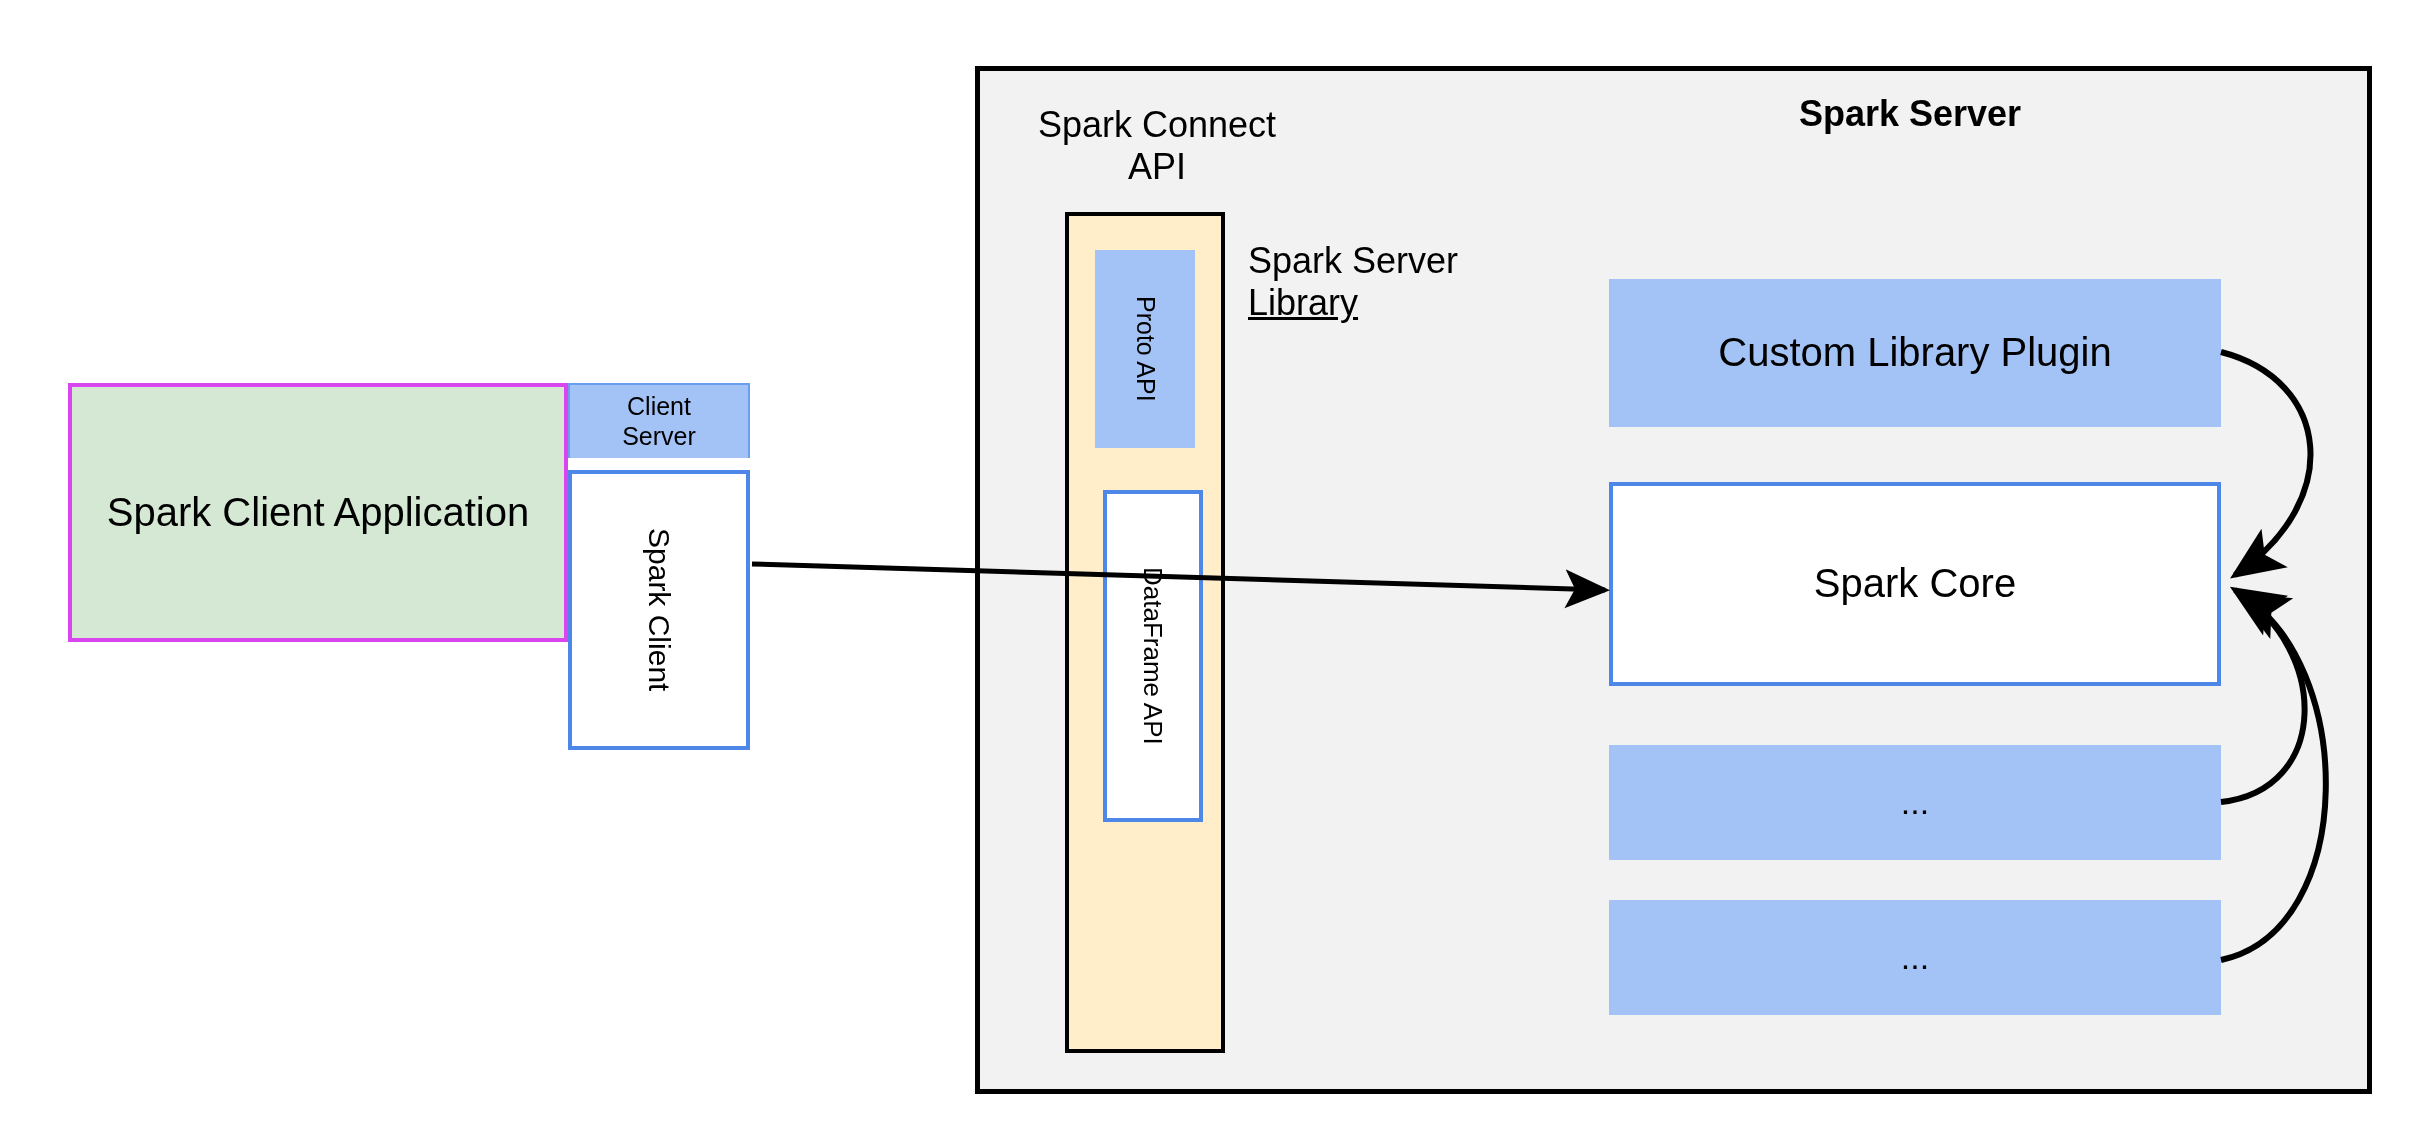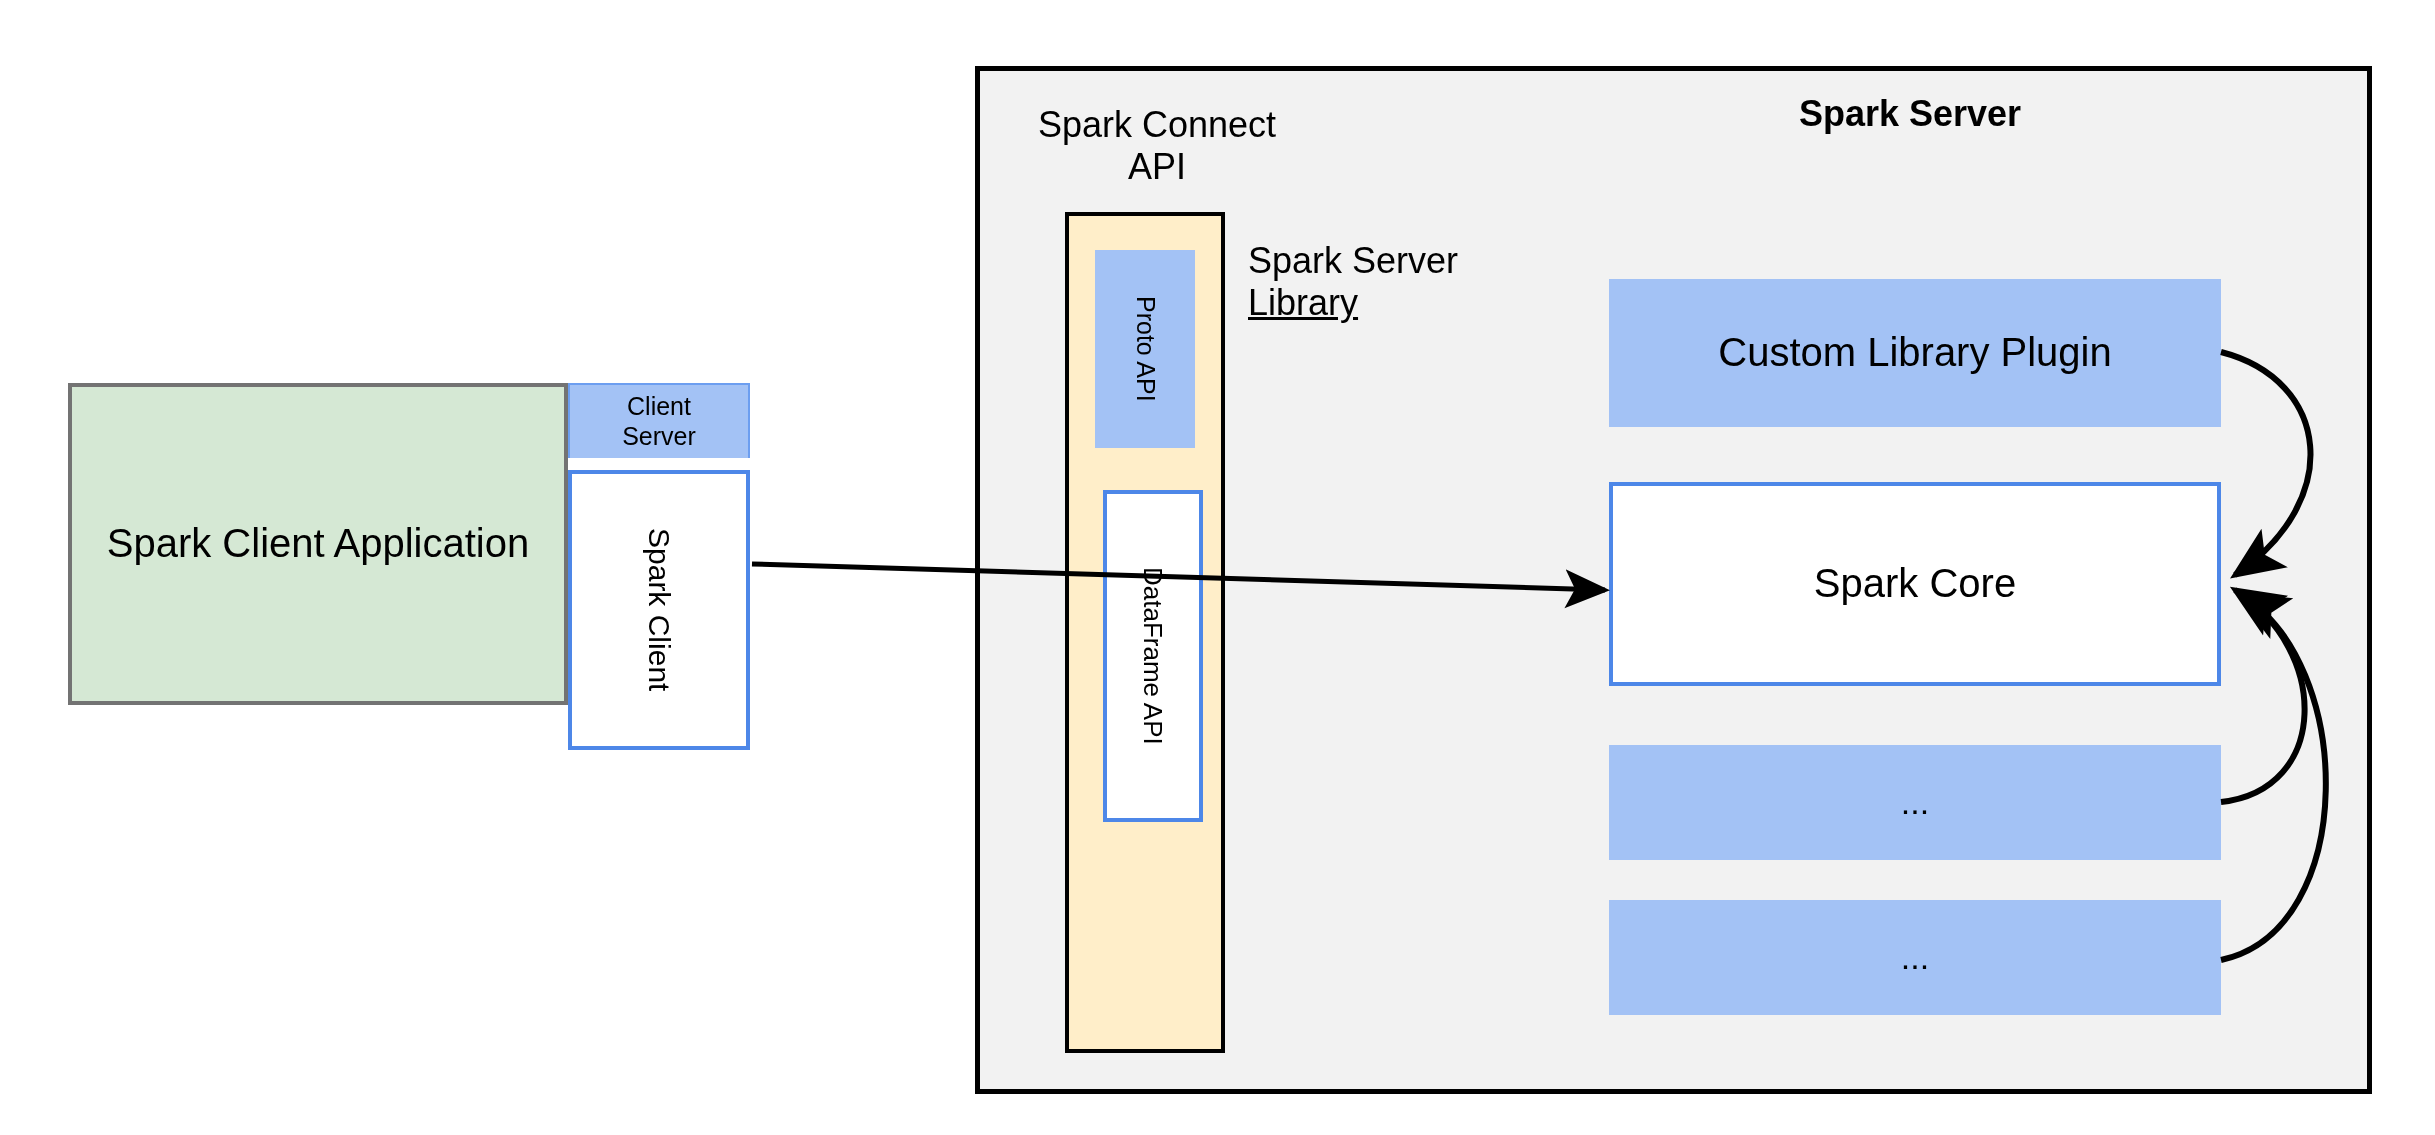--- a/index.html
+++ b/index.html
@@ -22,23 +22,23 @@
     align-items: center;
     justify-content: center;
     text-align: center;
     color: #000000;
     line-height: 1.18;
   }
 
   
   #client-app {
     left: 68px;  top: 383px;
-    width: 500px; height: 322px;
+    width: 500px; height: 259px;
     background: #d5e8d4;
-    border: 4px solid #737373;
+    border: 4px solid #d946ef;
     font-size: 40px;
   }
   #client-package {
     left: 568px; top: 383px;
     width: 182px; height: 75px;
     background: #a3c2f5;
     border: 2px solid #6c9ef0;
     border-bottom: none;
     font-size: 25px;
   }

